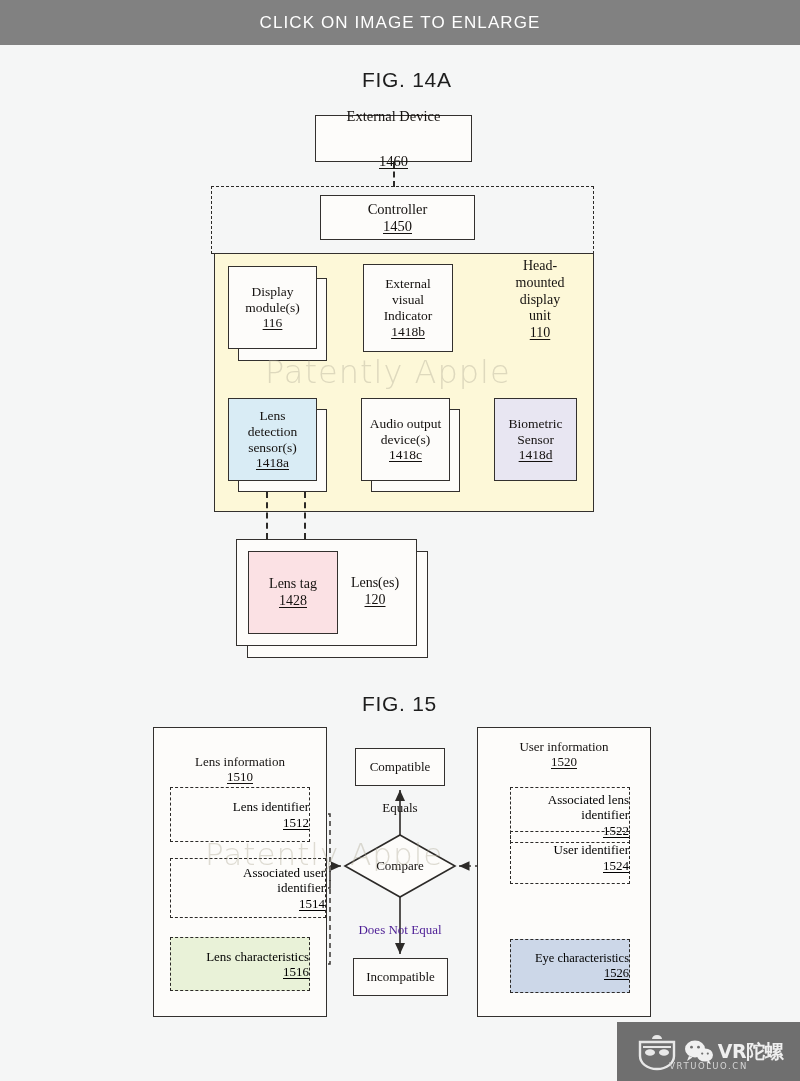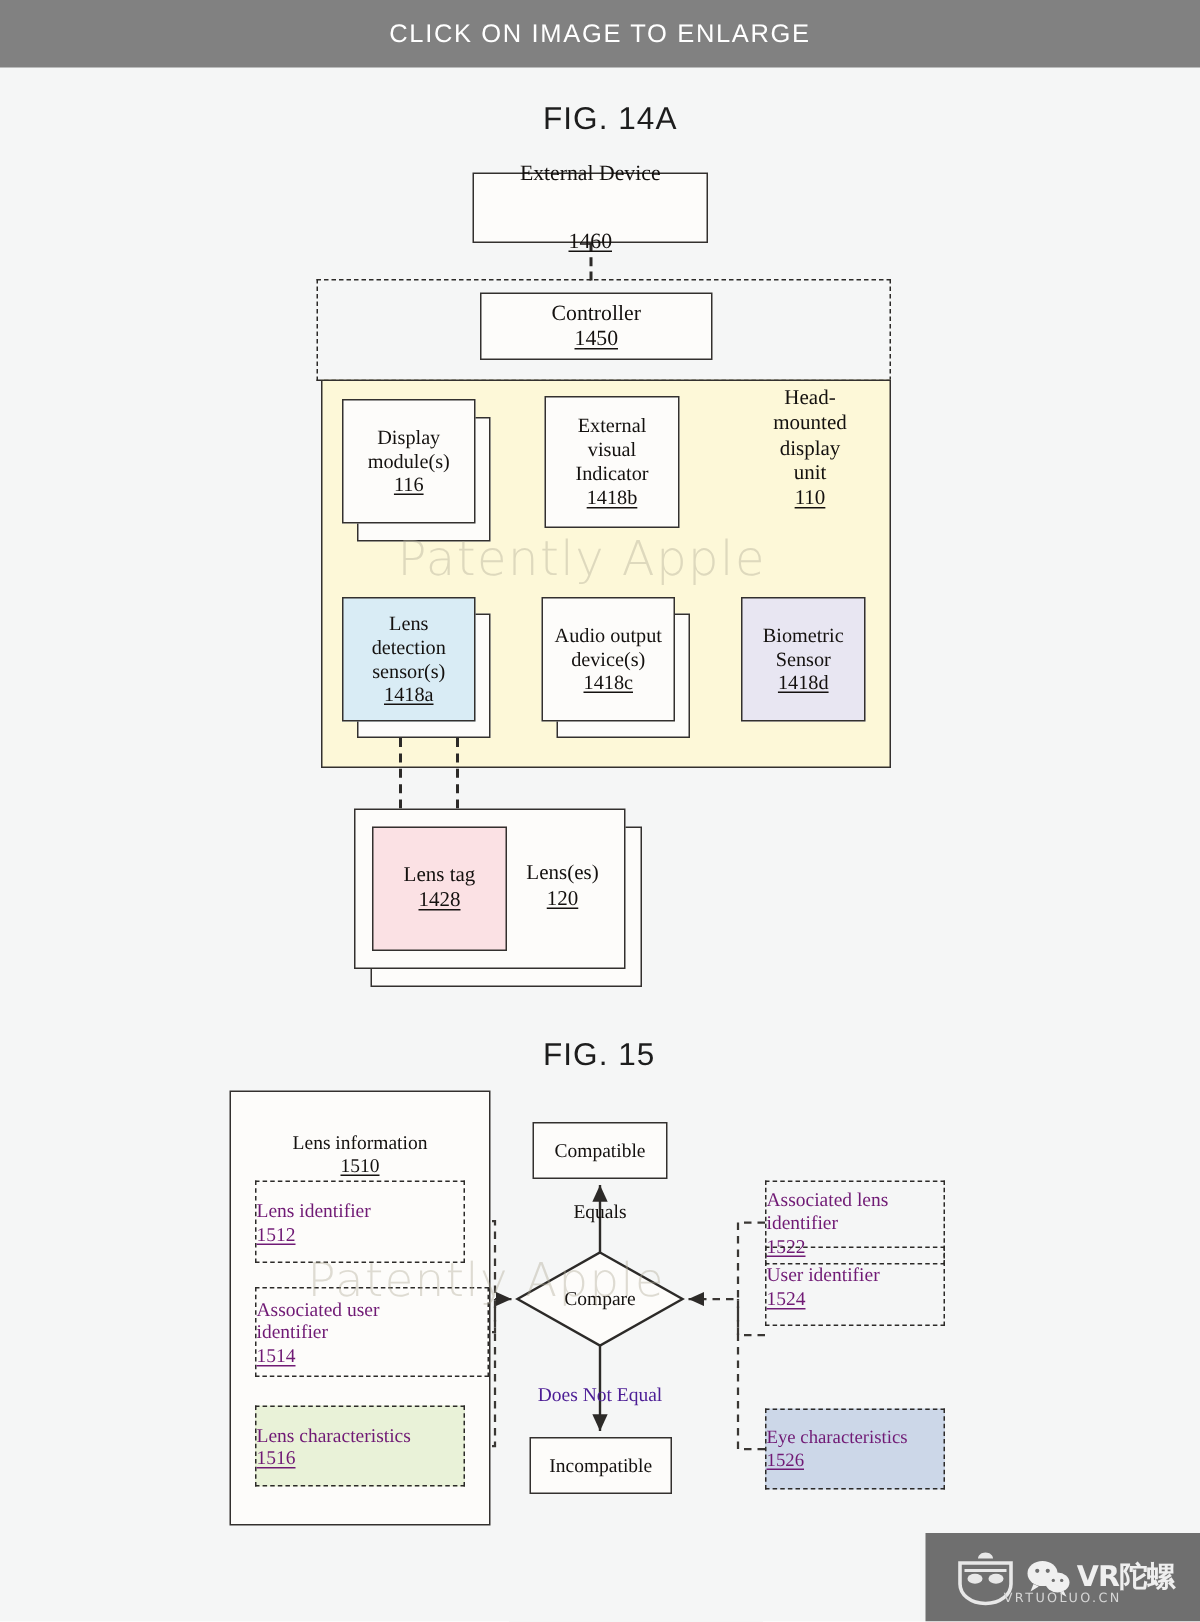--- a/index.html
+++ b/index.html
@@ -51,23 +51,23 @@
   .dashed-box {
     position: absolute;
     border: 1.9px dashed #2c2a28;
     background: transparent;
     z-index: 2;
   }
   .dashed-lbl-box {
     position: absolute;
     border: 1.8px dashed #2c2a28;
     display: flex; flex-direction: column;
-    align-items: flex-start; justify-content: center;
+    align-items: flex-end; justify-content: center;
     text-align: center; line-height: 1.18;
-    color: #701a75; z-index: 6;
+    color: #000000; z-index: 6;
   }
 
   
   .stack {
     position: absolute;
     border: 1.6px solid #33302e;
     background: #fdfcfa;
     z-index: 3;
   }
   .vdash {
@@ -218,20 +218,24 @@
     <span>Associated user</span>
     <span>identifier</span>
     <span class="num">1514</span>
   </div>
 
   <div class="dashed-lbl-box" style="left:170px; top:937px; width:140px; height:54px; font-size:13px; background:#e9f2d8;">
     <span>Lens characteristics</span>
     <span class="num">1516</span>
   </div>
 
+  <div class="box" style="left:477px; top:727px; width:174px; height:290px; align-items:center; justify-content:flex-start; padding-top:11px; font-size:13px; z-index:3;">
+    <span class="lbl">User information</span>
+    <span class="lbl num">1520</span>
+  </div>
 
   <div class="dashed-lbl-box" style="left:510px; top:787px; width:120px; height:56px; font-size:13px; background:transparent;">
     <span>Associated lens</span>
     <span>identifier</span>
     <span class="num">1522</span>
   </div>
 
   <div class="dashed-lbl-box" style="left:510px; top:831px; width:120px; height:53px; font-size:13px; background:transparent;">
     <span>User identifier</span>
     <span class="num">1524</span>

